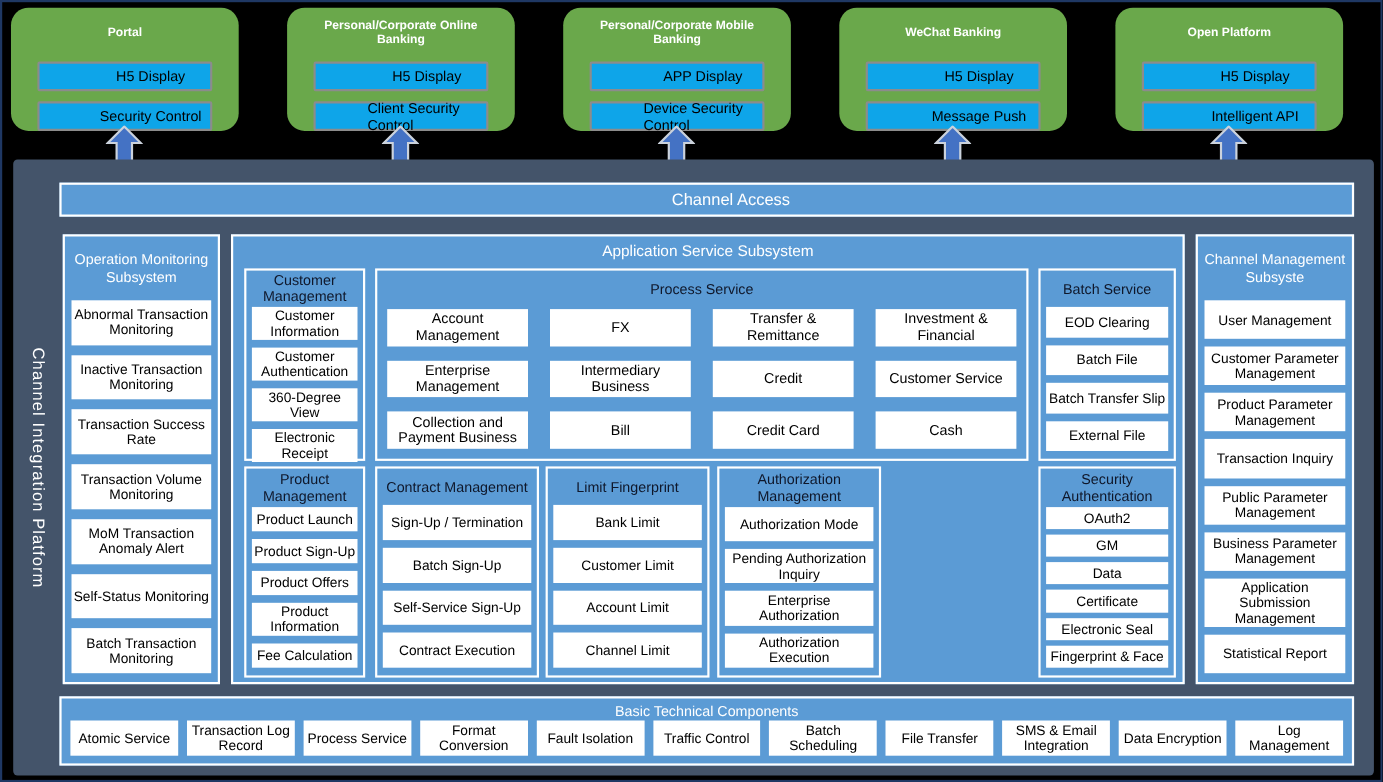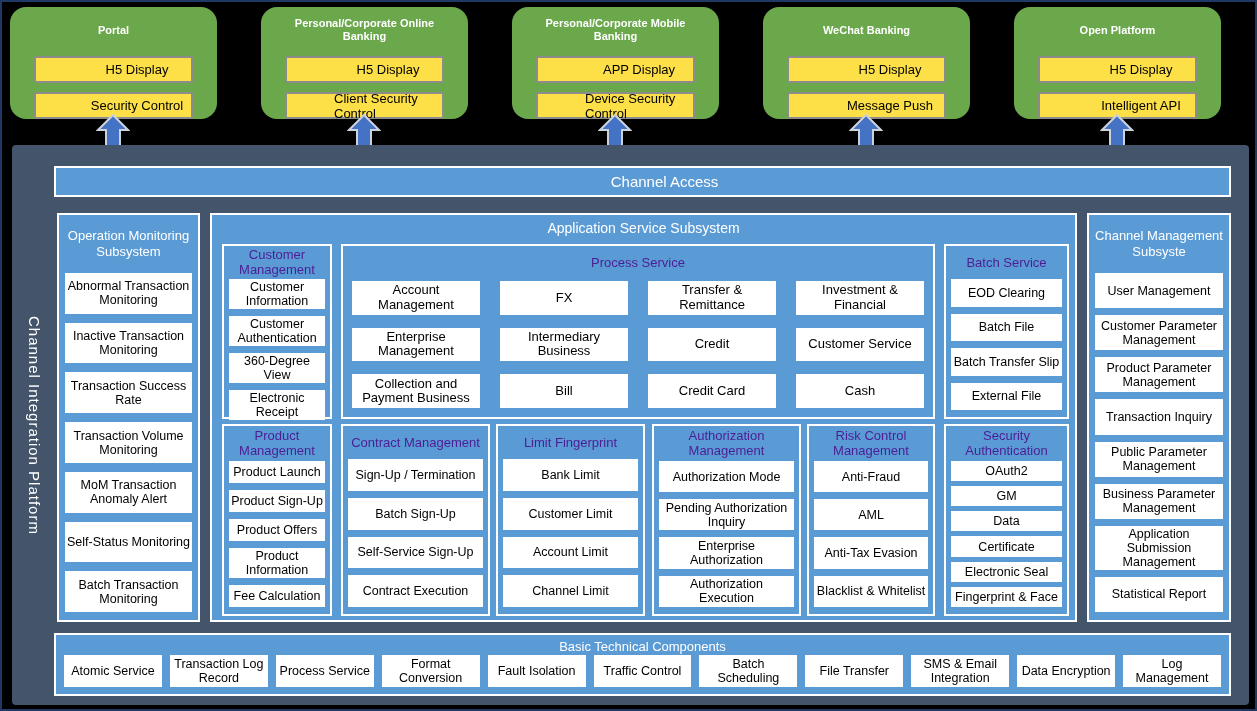--- a/index.html
+++ b/index.html
@@ -6,21 +6,21 @@
   .canvas{position:relative;width:1257px;height:711px;background:#000;
           font-family:"Liberation Sans",sans-serif;overflow:hidden;
           border:2px solid #1f3864;box-sizing:border-box;}
 
   
   .green-box{position:absolute;top:5px;width:207px;height:112px;background:#6AA84B;
              border-radius:16px;display:flex;flex-direction:column;
              padding:6px 24px 8px;box-sizing:border-box;}
   .green-title{flex:0 0 34px;display:flex;align-items:center;justify-content:center;
                color:#fff;font-size:11px;line-height:1.15;text-align:center;font-weight:bold;}
-  .green-item{height:27px;margin-top:9px;background:#fde047;border:2px solid #8C8C8C;
+  .green-item{height:27px;margin-top:9px;background:#0ea5e9;border:2px solid #8C8C8C;
               border-radius:2px;display:flex;align-items:center;justify-content:center;
               font-size:13px;color:#000;box-sizing:border-box;padding-left:47px;}
   .gb1{left:8px}.gb2{left:259px}.gb3{left:510px}.gb4{left:761px}.gb5{left:1012px}
 
   
   .arrow{position:absolute;top:112px;width:34px;height:52px;}
   .a1{left:94px}.a2{left:345px}.a3{left:596px}.a4{left:847px}.a5{left:1098px}
 
   
   .panel{position:absolute;left:10px;top:143px;width:1237px;height:560px;
@@ -49,21 +49,21 @@
   .chan-mgmt .col-items{gap:7px;}
 
   
   .app-svc{position:absolute;left:198px;top:68px;width:867px;height:409px;
            background:#5B9BD5;border:2px solid #fff;box-sizing:border-box;}
   .app-title{position:absolute;left:0;top:5px;width:100%;text-align:center;
              color:#fff;font-size:14px;}
   .sub-box{position:absolute;border:2px solid #fff;box-sizing:border-box;
            display:flex;flex-direction:column;padding:3px 5px 7px;}
   .sub-title{display:flex;align-items:center;justify-content:center;text-align:center;
-             color:#4c1d95;font-size:13px;line-height:1.15;min-height:28px;}
+             color:#0f172a;font-size:13px;line-height:1.15;min-height:28px;}
   .sub-items{flex:1;display:flex;flex-direction:column;gap:7px;margin-top:2px;}
 
   .cust{left:10px;top:29px;width:110px;height:175px;}
   .proc{left:129px;top:29px;width:594px;height:175px;padding:3px 9px 9px;}
   .batch{left:732px;top:29px;width:125px;height:175px;}
   .prod{left:10px;top:209px;width:110px;height:192px;}
   .contract{left:129px;top:209px;width:149px;height:192px;}
   .limit{left:284px;top:209px;width:149px;height:192px;}
   .auth{left:440px;top:209px;width:149px;height:192px;}
   .risk{left:595px;top:209px;width:128px;height:192px;}
@@ -233,29 +233,20 @@
       <div class="sub-box auth">
         <div class="sub-title">Authorization Management</div>
         <div class="sub-items">
             <div class="w-item">Authorization Mode</div>
             <div class="w-item">Pending Authorization Inquiry</div>
             <div class="w-item">Enterprise Authorization</div>
             <div class="w-item">Authorization Execution</div>
           </div>
       </div>
 
-      <div class="sub-box risk">
-        <div class="sub-title">Risk Control Management</div>
-        <div class="sub-items">
-            <div class="w-item">Anti-Fraud</div>
-            <div class="w-item">AML</div>
-            <div class="w-item">Anti-Tax Evasion</div>
-            <div class="w-item">Blacklist &amp; Whitelist</div>
-          </div>
-      </div>
 
       <div class="sub-box sec">
         <div class="sub-title">Security Authentication</div>
         <div class="sub-items">
             <div class="w-item">OAuth2</div>
             <div class="w-item">GM</div>
             <div class="w-item">Data</div>
             <div class="w-item">Certificate</div>
             <div class="w-item">Electronic Seal</div>
             <div class="w-item">Fingerprint &amp; Face</div>

